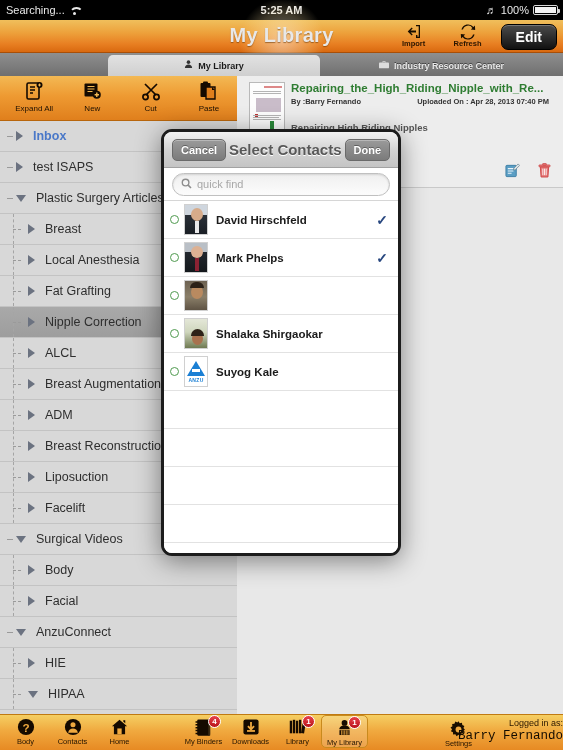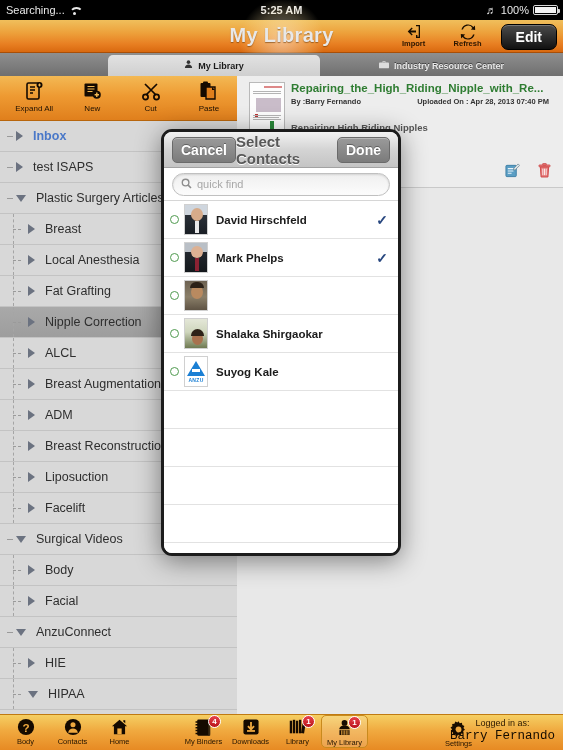--- a/index.html
+++ b/index.html
@@ -156,21 +156,21 @@
     overflow: hidden;
   }
   .modal-bar {
     height: 36px; background: linear-gradient(to bottom,#f2f2f2 0%, #d4d4d4 50%, #c4c4c4 100%);
     border-bottom: 1px solid #a2a2a2;
     display:flex; align-items:center; justify-content:space-between; padding: 0 8px;
   }
   .mbtn {
     background: linear-gradient(to bottom,#9a9a9a,#7b7b7b);
     border: 1px solid #6a6a6a; border-radius: 5px; color: #fff;
-    font-size: 14px; font-weight: bold; padding: 4px 8px; cursor:pointer;
+    font-size: 11px; font-weight: bold; padding: 4px 8px; cursor:pointer;
     text-shadow: 0 -1px 0 rgba(0,0,0,.35);
     box-shadow: inset 0 1px 0 rgba(255,255,255,.3);
     text-align: center;
   }
   .modal-title { font-size: 15px; font-weight: bold; color: #585858; text-shadow: 0 1px 0 #fff; }
   .search-wrap {
     height: 33px; background: #fff; display:flex; align-items:center;
     padding: 0 8px; border-bottom: 1px solid #d6d6d6;
   }
   .search-field {
@@ -227,21 +227,21 @@
   .bbtn .blbl { display:block; font-size: 7.5px; color: #241400; margin-top: 0px; }
   .bbtn.selected { border: 1px solid #c98a1d; border-radius: 5px; background: rgba(255,255,255,0.18); }
   .badge {
     position: absolute; top: 0px; right: 6px;
     min-width: 13px; height: 13px; border-radius: 7px;
     background: linear-gradient(to bottom,#e8424a,#b8131b);
     border: 1px solid #fff; color: #fff; font-size: 8px; font-weight: bold;
     display:flex; align-items:center; justify-content:center;
   }
   .logged {
-    position: absolute; right: 8px; top: 3px; text-align: center; line-height: 1.25;
+    position: absolute; right: 0; top: 3px; text-align: right; line-height: 1.25;
   }
   .logged .l1 { font-size: 9px; color: #2b1800; }
   .logged .l2 { font-size: 12.5px; color: #140c00; font-weight: normal; font-family: Liberation Mono, monospace; }
 </style>
 </head>
 <body>
 
 <div id="root">
 
   <div class="statusbar">

